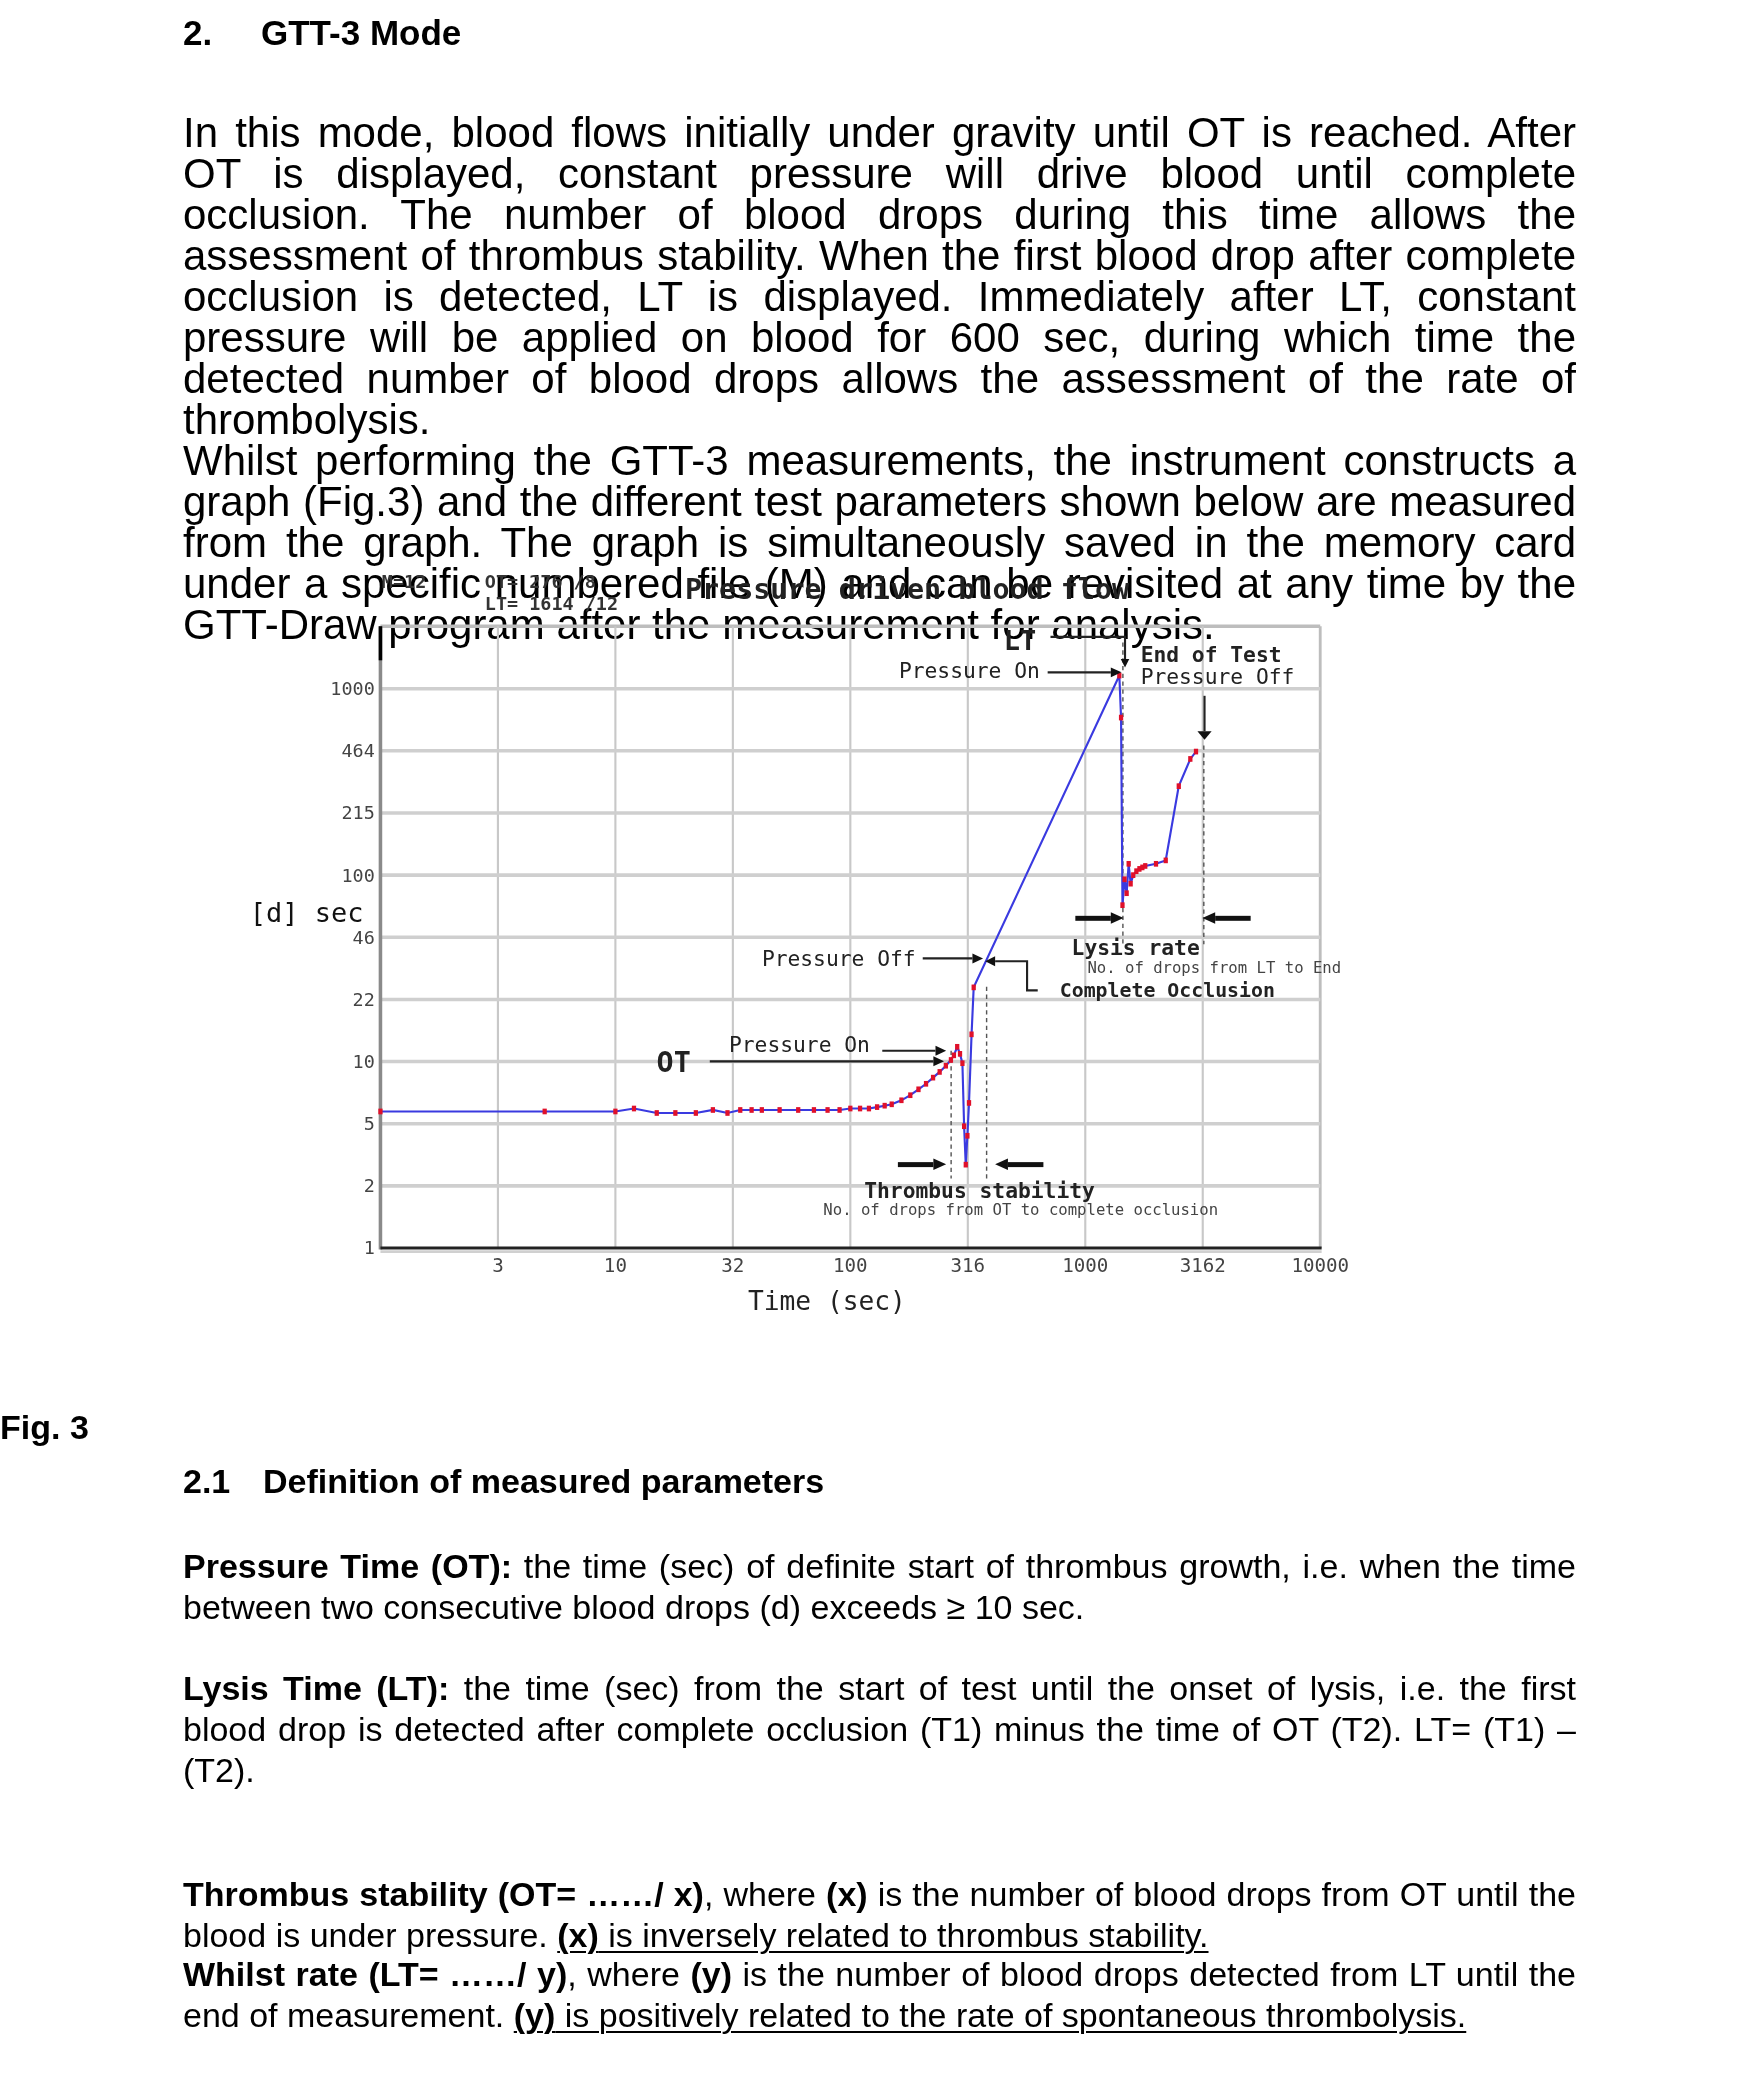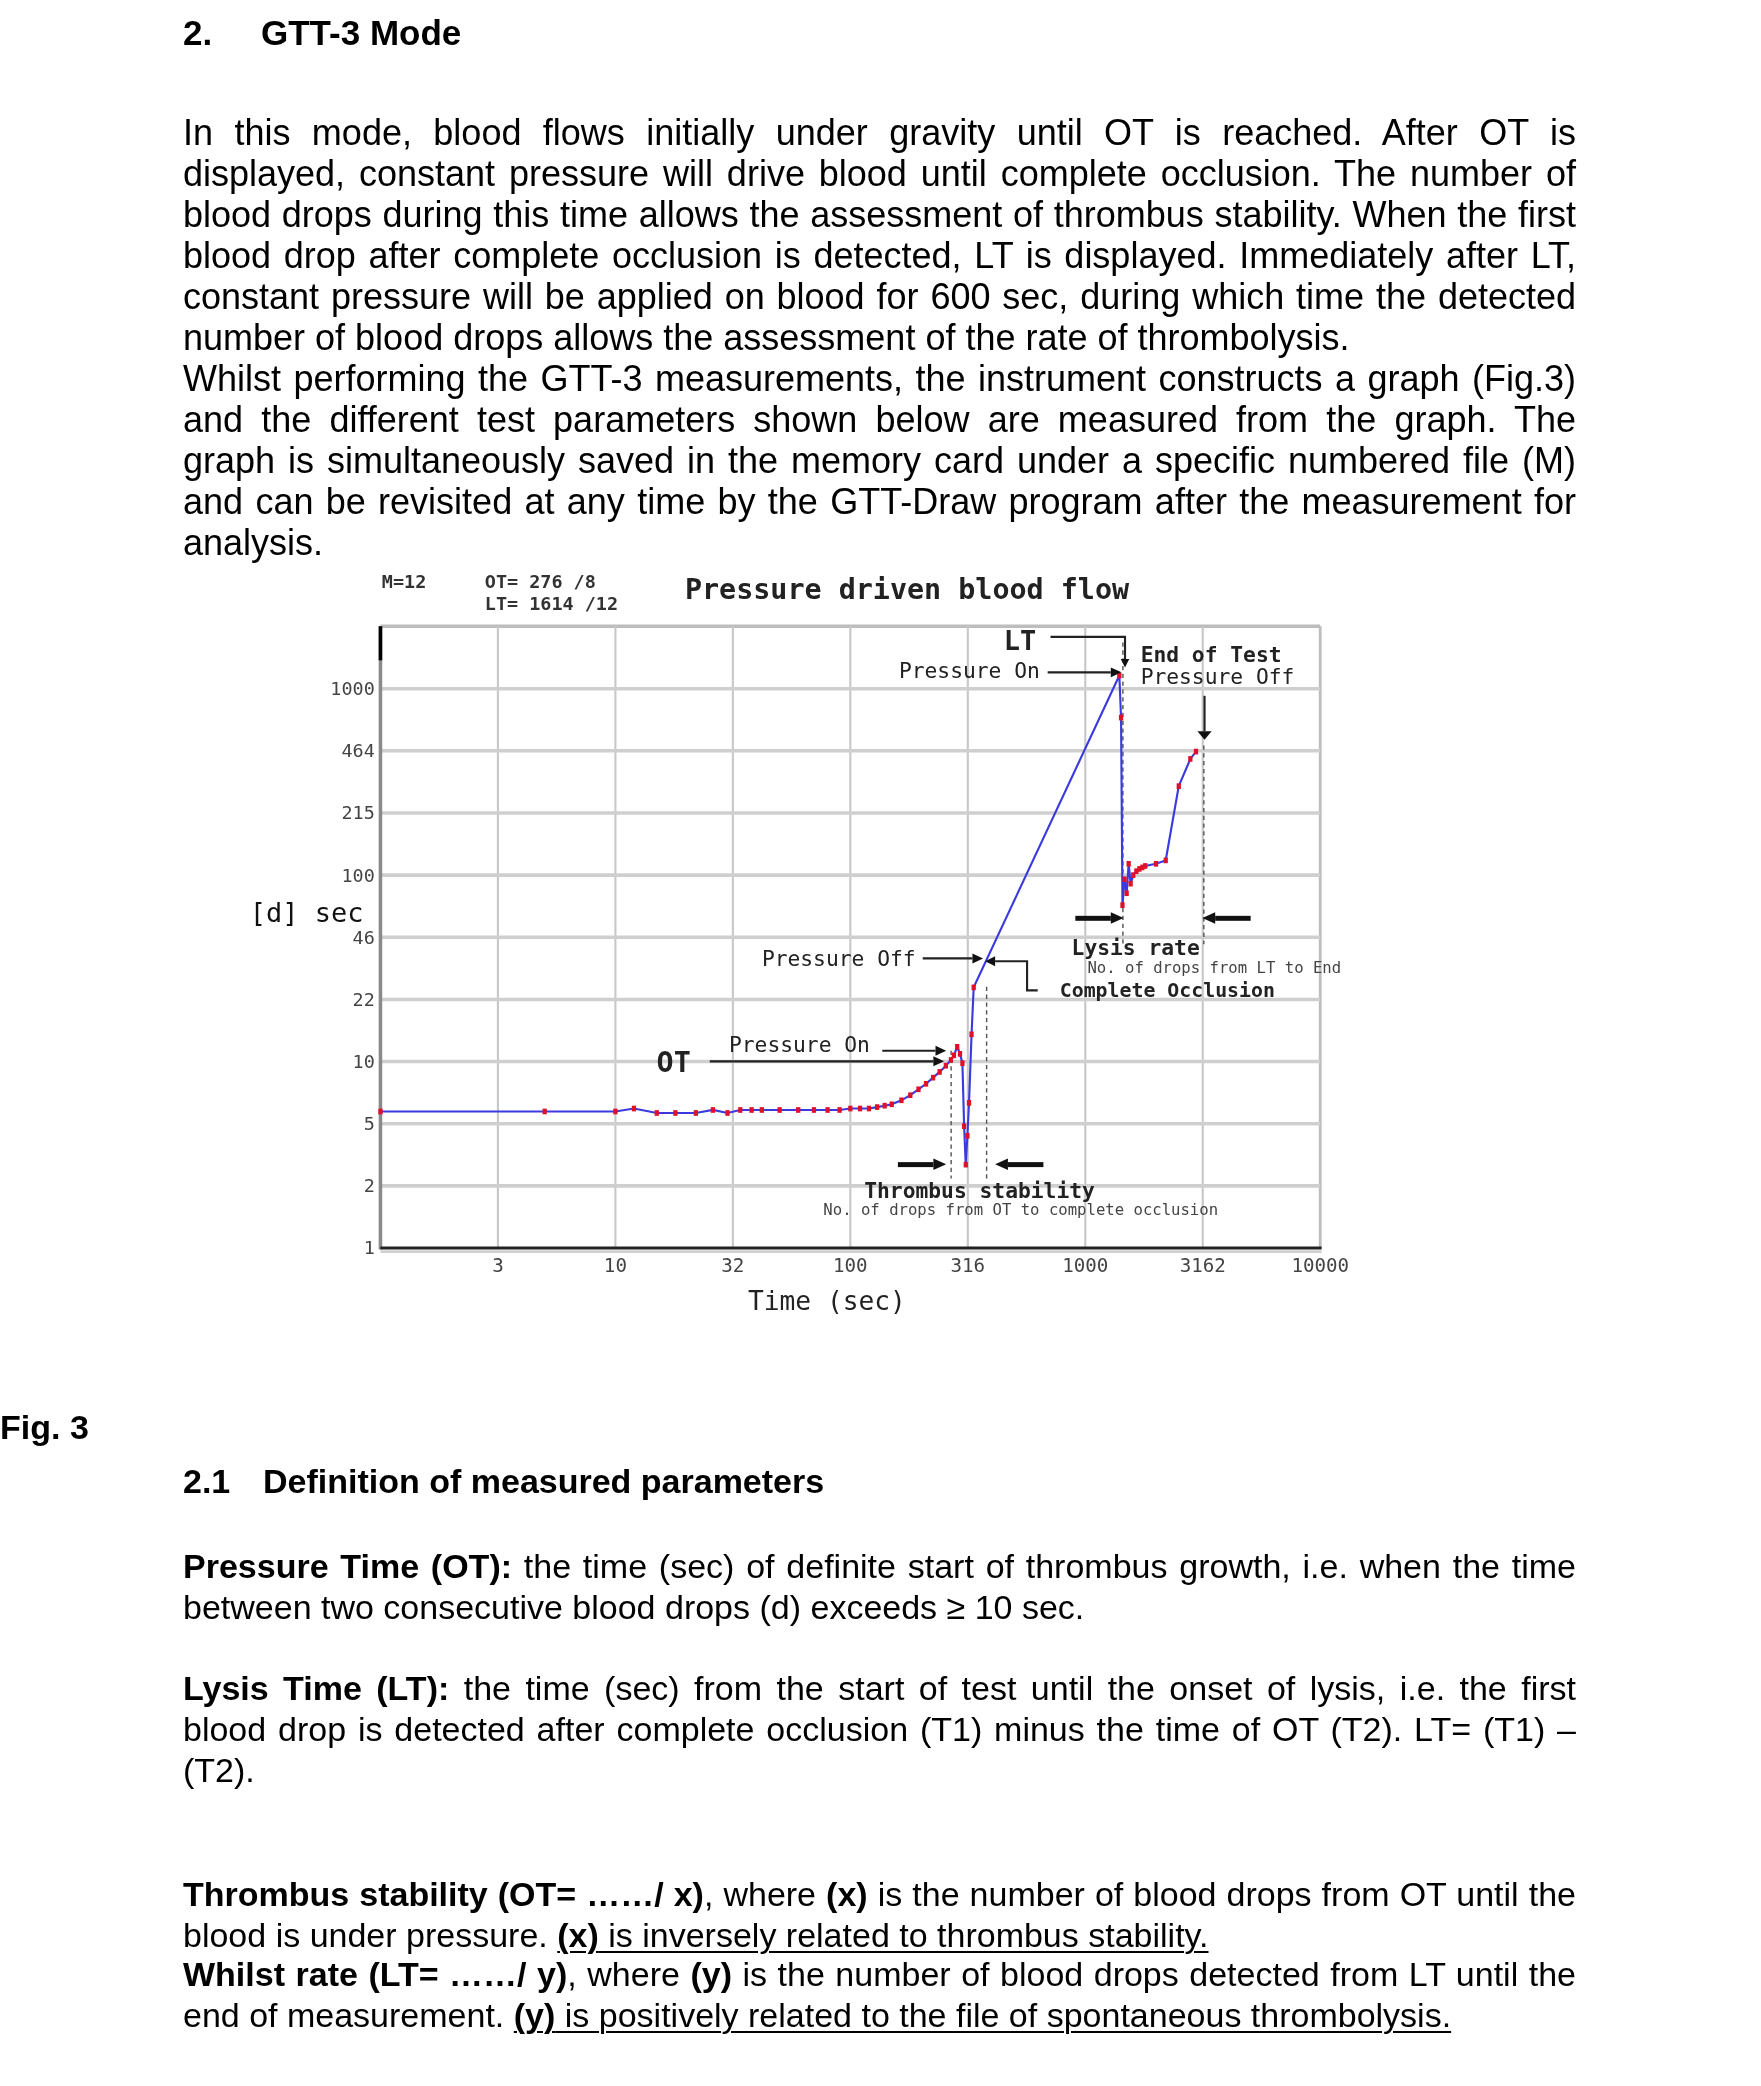--- a/index.html
+++ b/index.html
@@ -1,20 +1,20 @@
 <!DOCTYPE html>
 <html style="font-size:11.4px"><head>
 <meta charset="utf-8">
 <style>
   html,body{margin:0;padding:0;background:#ffffff;}
   body{width:1761px;height:2087px;position:relative;overflow:hidden;font-family:"Liberation Sans",sans-serif;color:#000;}
   .abs{position:absolute;}
   .h2{left:183px;top:12.8px;font-size:35px;font-weight:bold;}
   .h2 .num{display:inline-block;width:78px;}
-  .para{left:183px;width:1393px;font-size:36px;line-height:41px;text-align:justify;}
+  .para{left:183px;width:1393px;font-size:42px;line-height:41px;text-align:justify;}
   .para p{margin:0;}
   .para p.last{text-align-last:left;}
   .fig-caption{left:0;width:1604px;text-align:left;top:1408px;font-size:34px;font-weight:bold;}
   .h3{left:183px;top:1462px;font-size:34px;font-weight:bold;}
   .h3 .num{display:inline-block;width:80px;}
   .def{left:183px;width:1393px;font-size:34px;line-height:41px;text-align:justify;}
   .def b{font-weight:bold;}
   .u{text-decoration:underline;text-decoration-thickness:2.1px;text-underline-offset:4.3px;}
   svg text{font-family:"DejaVu Sans Mono",monospace;}
   .chart{left:0;top:0;}
@@ -220,15 +220,15 @@
 
 <div class="abs def" style="top:1668px;">
   <b>Lysis Time (LT):</b><span> the time (sec) from the start of test until the onset of lysis, i.e. the first blood drop is detected after complete occlusion (T1) minus the time of OT (T2). LT= (T1) – (T2).</span>
 </div>
 
 <div class="abs def" style="top:1831px;margin-top:43px;">
   <b>Thrombus stability (OT= ……/ x)</b><span>, where </span><b>(x)</b><span> is the number of blood drops from OT until the blood is under pressure. </span><span class="u"><b>(x)</b><span> is inversely related to thrombus stability.</span></span>
 </div>
 
 <div class="abs def" style="top:1954px;">
-  <b>Whilst rate (LT= ……/ y)</b><span>, where </span><b>(y)</b><span> is the number of blood drops detected from LT until the end of measurement. </span><span class="u"><b>(y)</b><span> is positively related to the file of spontaneous thrombolysis.</span></span>
+  <b>Whilst rate (LT= ……/ y)</b><span>, where </span><b>(y)</b><span> is the number of blood drops detected from LT until the end of measurement. </span><span class="u"><b>(y)</b><span> is positively related to the rate of spontaneous thrombolysis.</span></span>
 </div>
 
 
 </body></html>

